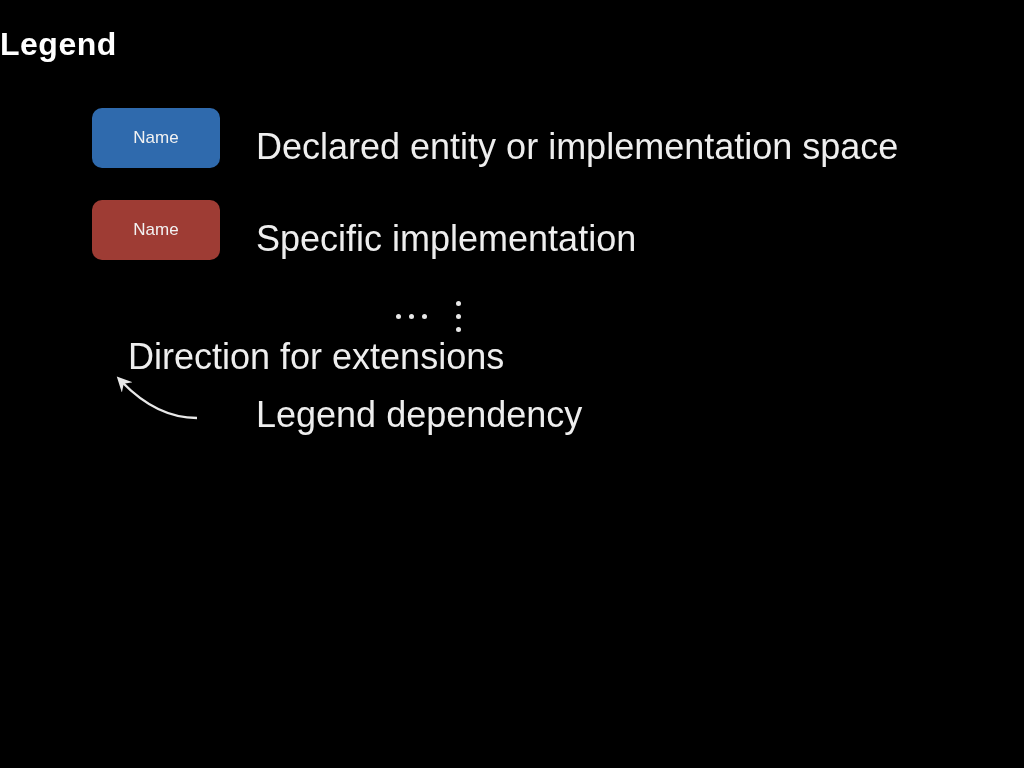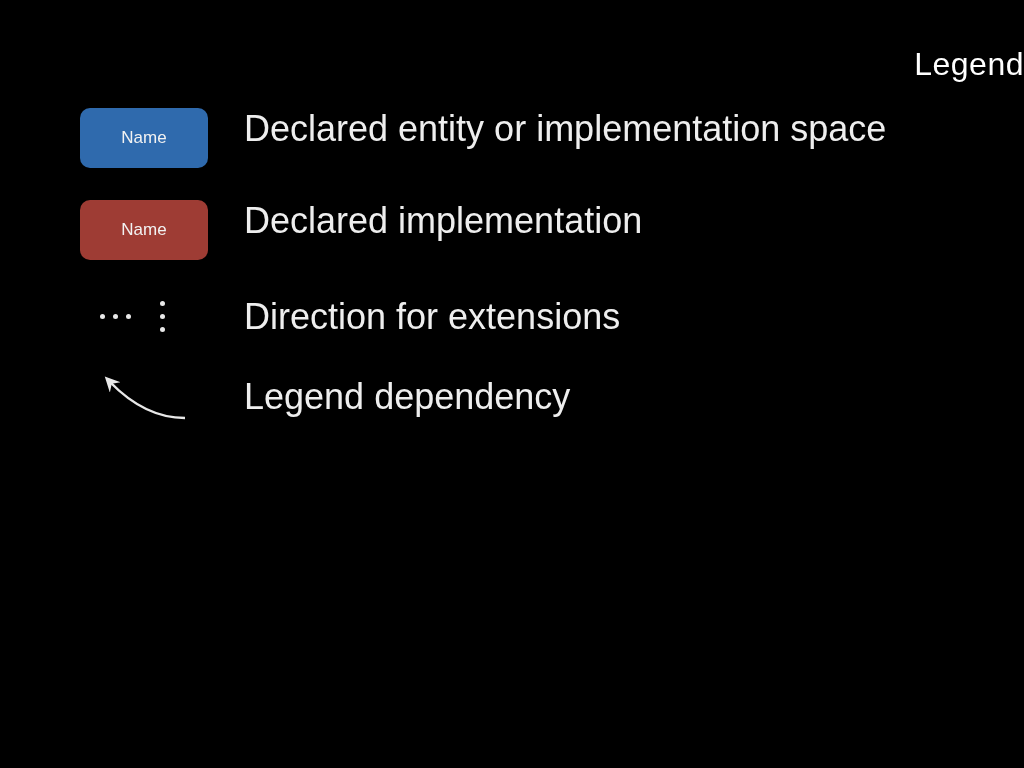--- a/index.html
+++ b/index.html
@@ -9,35 +9,34 @@
     font-family: "Helvetica Neue", Helvetica, Arial, sans-serif;
     color: #fff;
     position: relative;
     overflow: hidden;
   }
   .title {
     position: absolute;
     top: 26px;
     left: 0;
     width: 100%;
-    text-align: right;
+    text-align: left;
     font-size: 32px;
-    font-weight: 400;
+    font-weight: 700;
     letter-spacing: 0.5px;
-    margin-top: 20px;
   }
   .row {
     position: absolute;
-    left: 80px;
+    left: 92px;
     display: flex;
-    align-items: flex-start;
+    align-items: flex-end;
   }
   .row1 { top: 108px; }
   .row2 { top: 200px; }
-  .row3 { top: 296px; }
+  .row3 { top: 296px; flex-direction: column; }
   .row4 { top: 376px; }
 
   .badge {
     width: 128px;
     height: 60px;
     border-radius: 10px;
     display: flex;
     align-items: center;
     justify-content: center;
     font-size: 17px;
@@ -104,21 +103,21 @@
   <div class="badge badge-blue">
     <span>Name</span>
   </div>
   <div class="desc">Declared entity or implementation space</div>
 </div>
 
 <div class="row row2">
   <div class="badge badge-red">
     <span>Name</span>
   </div>
-  <div class="desc">Declared implementation</div>
+  <div class="desc">Specific implementation</div>
 </div>
 
 <div class="row row3">
   <div class="ellipses-wrap">
     <span class="h-dot d1"></span>
       <span class="h-dot d2"></span>
       <span class="h-dot d3"></span>
     <span class="v-dot d1"></span>
       <span class="v-dot d2"></span>
       <span class="v-dot d3"></span>

